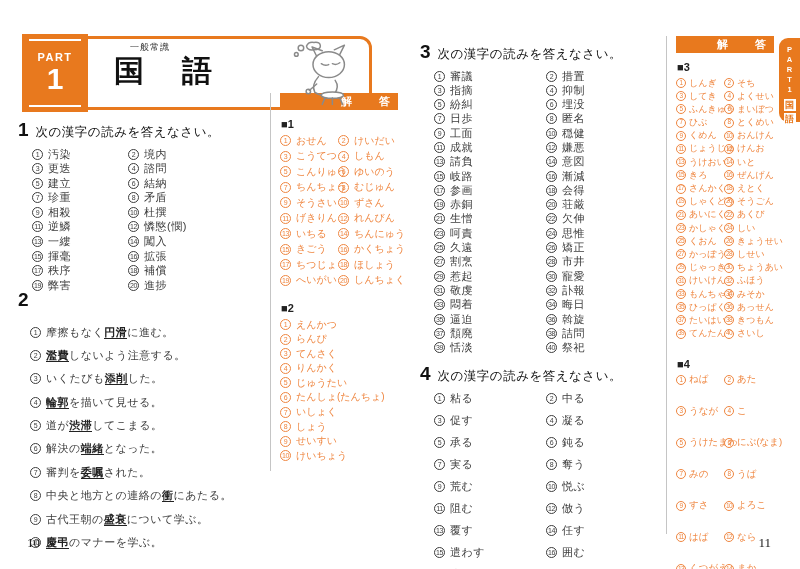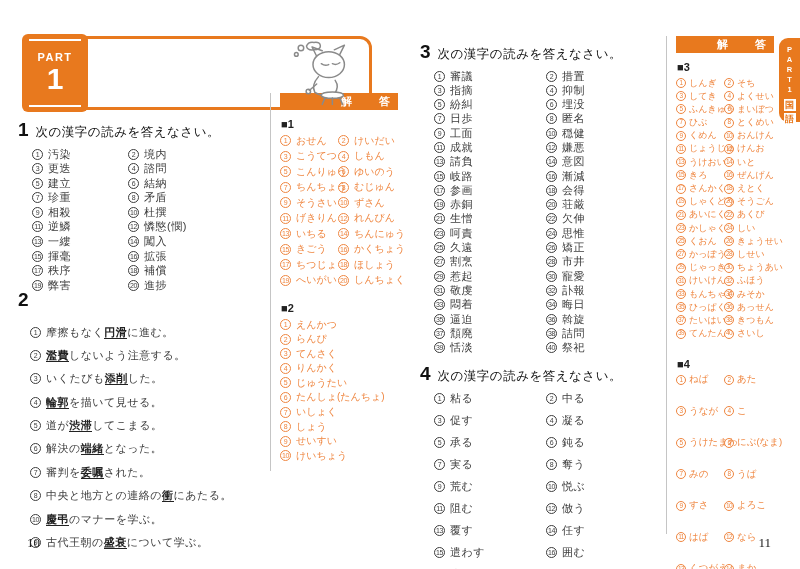--- a/index.html
+++ b/index.html
@@ -12,21 +12,21 @@
   *{margin:0;padding:0;box-sizing:border-box;}
   html,body{width:800px;height:569px;}
   body{
     position:relative;background:#ffffff;overflow:hidden;
     font-family:"Liberation Sans","DejaVu Sans",sans-serif;
     color:var(--ink);
   }
   
   .lheader{position:absolute;left:22px;top:34px;width:350px;height:78px;}
   .hbox{position:absolute;left:13px;top:2px;right:0;bottom:2px;border:3px solid var(--orange);border-radius:12px;background:#fff;}
-  .partbox{position:absolute;left:0;top:0;width:66px;height:78px;background:var(--orange);border-radius:6px;z-index:2;
+  .partbox{position:absolute;left:0;top:0;width:66px;height:78px;background:var(--orange);border-radius:0;z-index:2;
     display:flex;flex-direction:column;align-items:center;justify-content:center;color:#fff;}
   .partbox::before,.partbox::after{content:"";position:absolute;left:7px;right:7px;height:2px;background:#fff;}
   .partbox::before{top:5px}.partbox::after{bottom:5px}
   .part-word{font-size:11px;font-weight:bold;letter-spacing:1.5px;}
   .part-num{font-size:30px;font-weight:bold;line-height:32px;}
   .titleblock{position:absolute;left:92px;top:7px;z-index:3;}
   .category{font-size:9px;color:#333;margin-left:16px;letter-spacing:1px;}
   .booktitle{font-size:30px;font-weight:bold;color:#111;letter-spacing:4px;line-height:34px;font-family:"Liberation Serif","DejaVu Serif",serif;}
   .cat-wrap{position:absolute;right:10px;top:4px;z-index:3;}
   
@@ -82,20 +82,24 @@
 </style>
 </head>
 <body>
 
 <div class="lheader">
   <div class="hbox"></div>
   <div class="partbox">
     <span class="part-word">PART</span>
     <span class="part-num">1</span>
   </div>
+  <div class="titleblock">
+    <div class="category">一般常識</div>
+    <div class="booktitle">国　語</div>
+  </div>
   <div class="cat-wrap">
     <svg width="74" height="68" viewBox="0 0 80 72" fill="none" stroke="#8a8a8a" stroke-width="1.6" stroke-linecap="round" stroke-linejoin="round">
       <circle cx="9" cy="17" r="2"></circle>
       <circle cx="14" cy="10" r="3"></circle>
       <path d="M20 8 q2 -5 8 -4 q7 -1 7 4 q0 4 -7 4 q-7 1 -8 -4 z"></path>
       <path d="M31 19 L26 9 L37 13"></path>
       <path d="M56 17 L61 7 L50 12"></path>
       <ellipse cx="44" cy="28" rx="17" ry="14" fill="#fff"></ellipse>
       <path d="M36 27 q4 3 8 1"></path>
       <path d="M48 27 q4 2 8 -1"></path>
@@ -230,26 +234,26 @@
       </div>
       <div class="item">
         <span class="circ">7</span>
         <span class="txt">審判を<span class="ul">委嘱</span>された。</span>
       </div>
       <div class="item">
         <span class="circ">8</span>
         <span class="txt">中央と地方との連絡の<span class="ul">衝</span>にあたる。</span>
       </div>
       <div class="item">
+        <span class="circ">9</span>
+        <span class="txt">古代王朝の<span class="ul">盛衰</span>について学ぶ。</span>
+      </div>
+      <div class="item">
         <span class="circ">10</span>
         <span class="txt"><span class="ul">慶弔</span>のマナーを学ぶ。</span>
-      </div>
-      <div class="item">
-        <span class="circ">9</span>
-        <span class="txt">古代王朝の<span class="ul">盛衰</span>について学ぶ。</span>
       </div>
     </div>
 </div>
 
 <div class="divider" style="left:270px;top:93px;height:378px;"></div>
 
 <div class="anscol" style="left:280px;top:93px;width:118px;">
   <div class="ansbar">解　答</div>
   <div class="seclabel">■1</div>
   <div class="ansitems a1">

